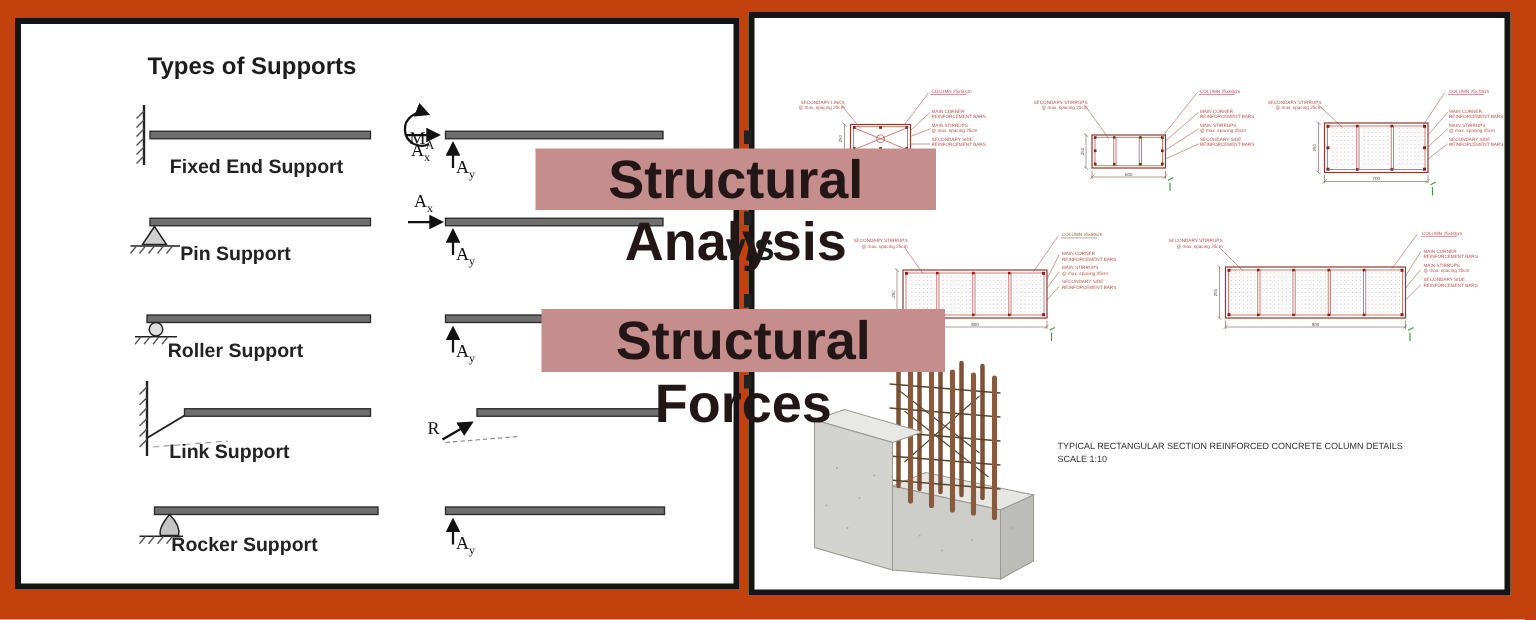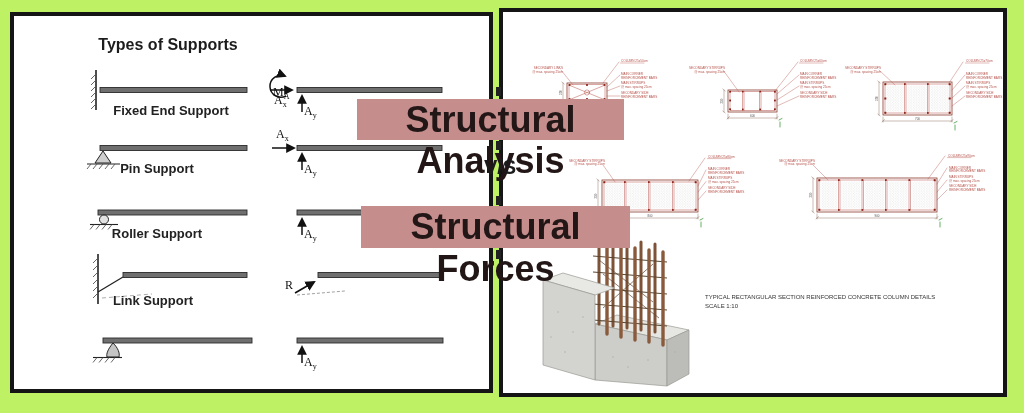--- a/index.html
+++ b/index.html
@@ -1,16 +1,16 @@
 <!DOCTYPE html>
 <html><head>
 <meta charset="utf-8">
 <style>
   html,body{margin:0;padding:0;background:#fff;}
-  #canvas{position:relative;width:1024px;height:413px;background:#bef264;overflow:hidden;
+  #canvas{position:relative;width:1024px;height:413px;background:#c2410c;overflow:hidden;
           font-family:"Liberation Sans",sans-serif;}
   .panel{position:absolute;background:#fff;border:4px solid #151515;box-sizing:border-box;overflow:hidden;}
   #left-panel{left:10px;top:12px;width:483px;height:381px;}
   #right-panel{left:499px;top:8px;width:508px;height:389px;}
   .hdr{position:absolute;width:200px;text-align:center;font-size:16px;font-weight:bold;color:#1c1c1c;}
   .rowlabel{position:absolute;width:130px;text-align:center;font-size:13px;font-weight:bold;color:#222;}
   .rlabel{position:absolute;font-family:"Liberation Serif",serif;font-size:12px;color:#111;line-height:12px;}
   .rlabel sub{font-size:8px;}
   .banner{position:absolute;background:#c68d8d;color:#231616;font-weight:bold;font-size:36px;
           text-align:center;letter-spacing:0px;}
@@ -123,20 +123,21 @@
         <rect x="283" y="322" width="146" height="5" fill="#6f6f6f" stroke="#2b2b2b" stroke-width="0.9"></rect>
       </g>
     </svg>
 
     <div class="hdr" style="left:54px;top:20px;">Types of Supports</div>
 
     <div class="rowlabel" style="left:78px;top:145px;">Pin Support</div>
     <div class="rowlabel" style="left:92px;top:87px;">Fixed End Support</div>
     <div class="rowlabel" style="left:74px;top:277px;">Link Support</div>
     <div class="rowlabel" style="left:78px;top:210px;">Roller Support</div>
+    <div class="rowlabel" style="left:84px;top:339px;">Rocker Support</div>
 
     <div class="rlabel" style="left:259px;top:46px;margin-top:24px;"><span>M</span><sub>A</sub></div>
     <div class="rlabel" style="left:260px;top:78px;"><span>A</span><sub>x</sub></div>
     <div class="rlabel" style="left:290px;top:89px;"><span>A</span><sub>y</sub></div>
     <div class="rlabel" style="left:262px;top:112px;"><span>A</span><sub>x</sub></div>
     <div class="rlabel" style="left:290px;top:147px;"><span>A</span><sub>y</sub></div>
     <div class="rlabel" style="left:290px;top:212px;"><span>A</span><sub>y</sub></div>
     <div class="rlabel" style="left:271px;top:263px;"><span>R</span></div>
     <div class="rlabel" style="left:290px;top:340px;"><span>A</span><sub>y</sub></div>
   </div>

